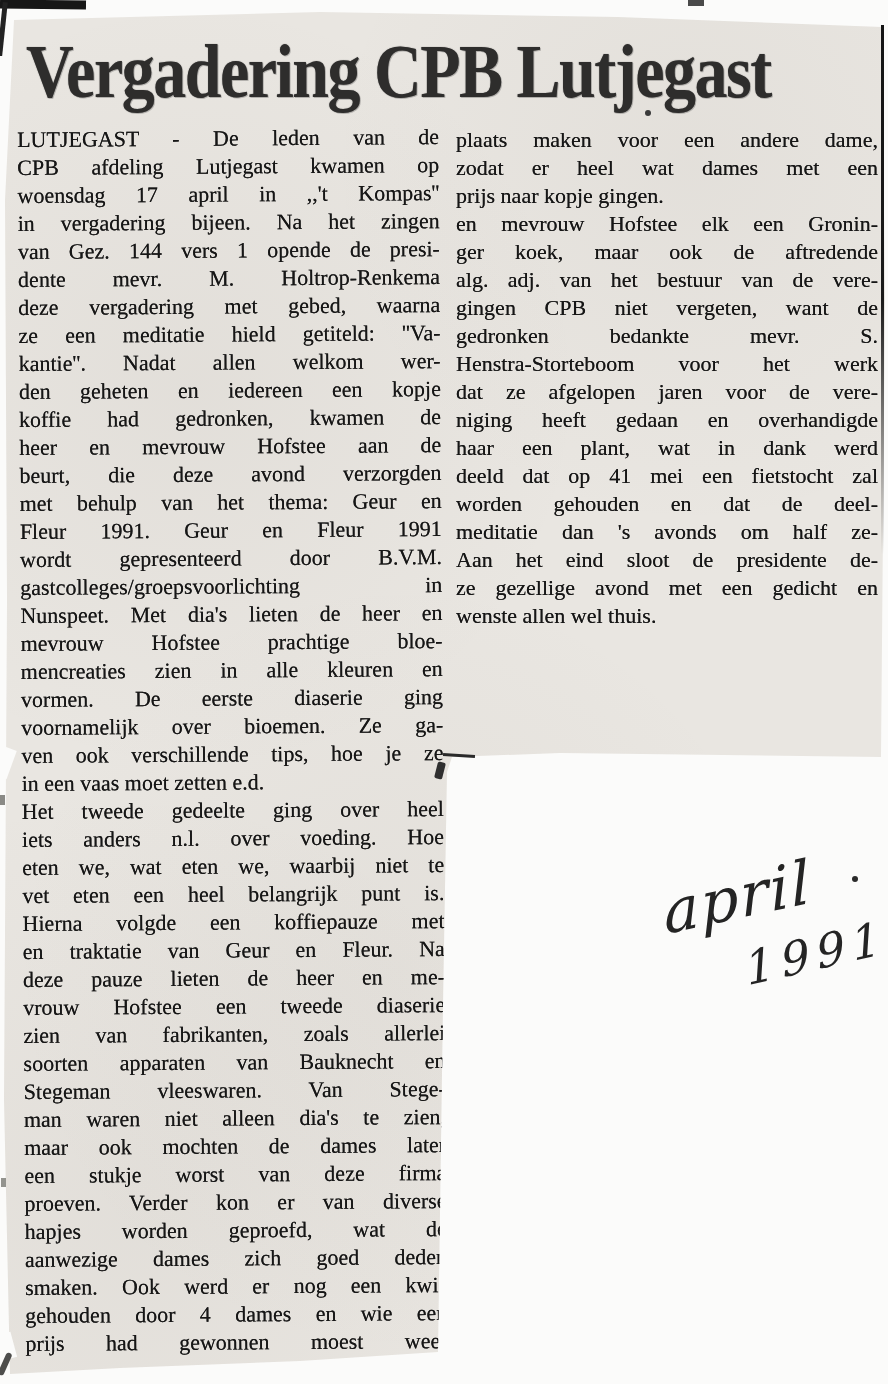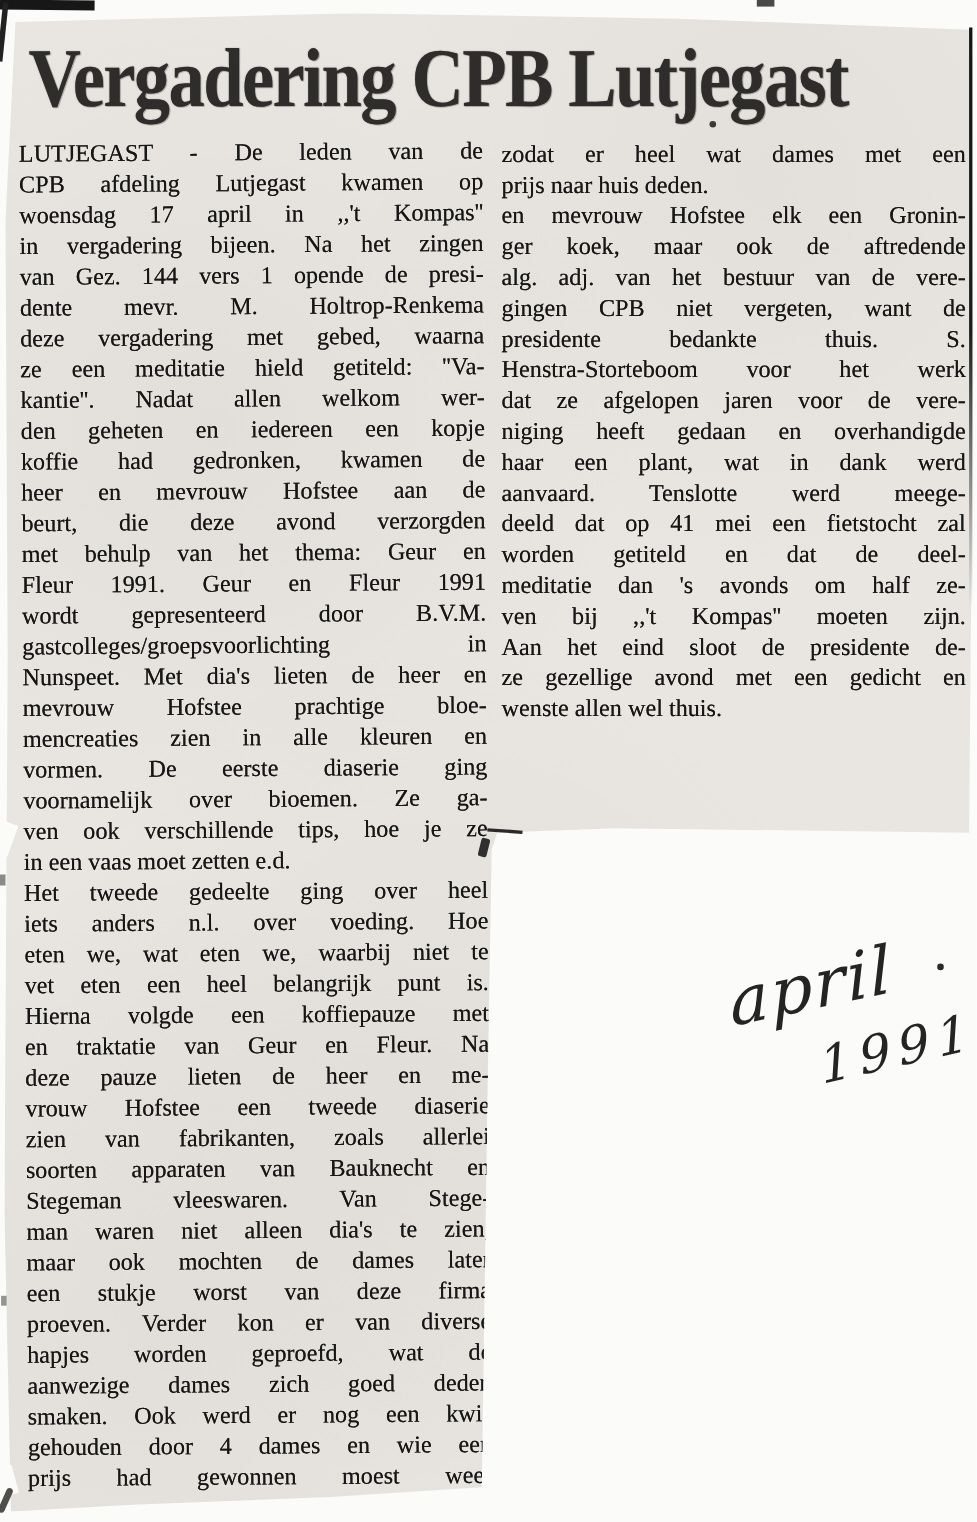--- a/index.html
+++ b/index.html
@@ -131,36 +131,35 @@
         <div class="tline">proeven. Verder kon er van diverse</div>
         <div class="tline">hapjes worden geproefd, wat de</div>
         <div class="tline">aanwezige dames zich goed deden</div>
         <div class="tline">smaken. Ook werd er nog een kwis</div>
         <div class="tline">gehouden door 4 dames en wie een</div>
         <div class="tline">prijs had gewonnen moest weer</div>
       </div>
 
     <div class="col col-right">
 
+    <div class="tline">plaats maken voor een andere dame,</div>
         <div class="tline">zodat er heel wat dames met een</div>
-        <div class="tline pend">prijs naar huis deden.</div>
+        <div class="tline pend">prijs naar kopje gingen.</div>
         <div class="tline">en mevrouw Hofstee elk een Gronin-</div>
         <div class="tline">ger koek, maar ook de aftredende</div>
         <div class="tline">alg. adj. van het bestuur van de vere-</div>
         <div class="tline">gingen CPB niet vergeten, want de</div>
-        <div class="tline">presidente bedankte thuis. S.</div>
+        <div class="tline">gedronken bedankte mevr. S.</div>
         <div class="tline">Henstra-Storteboom voor het werk</div>
         <div class="tline">dat ze afgelopen jaren voor de vere-</div>
         <div class="tline">niging heeft gedaan en overhandigde</div>
         <div class="tline">haar een plant, wat in dank werd</div>
-        <div class="tline">aanvaard. Tenslotte werd meege-</div>
         <div class="tline">deeld dat op 41 mei een fietstocht zal</div>
-        <div class="tline">worden getiteld en dat de deel-</div>
+        <div class="tline">worden gehouden en dat de deel-</div>
         <div class="tline">meditatie dan 's avonds om half ze-</div>
-        <div class="tline">ven bij ,,'t Kompas'' moeten zijn.</div>
         <div class="tline">Aan het eind sloot de presidente de-</div>
         <div class="tline">ze gezellige avond met een gedicht en</div>
         <div class="tline pend">wenste allen wel thuis.</div>
       </div>
   </div>
 
   <div class="right-rule"></div>
 
   <div class="note">
     <span class="note-april">april</span>

